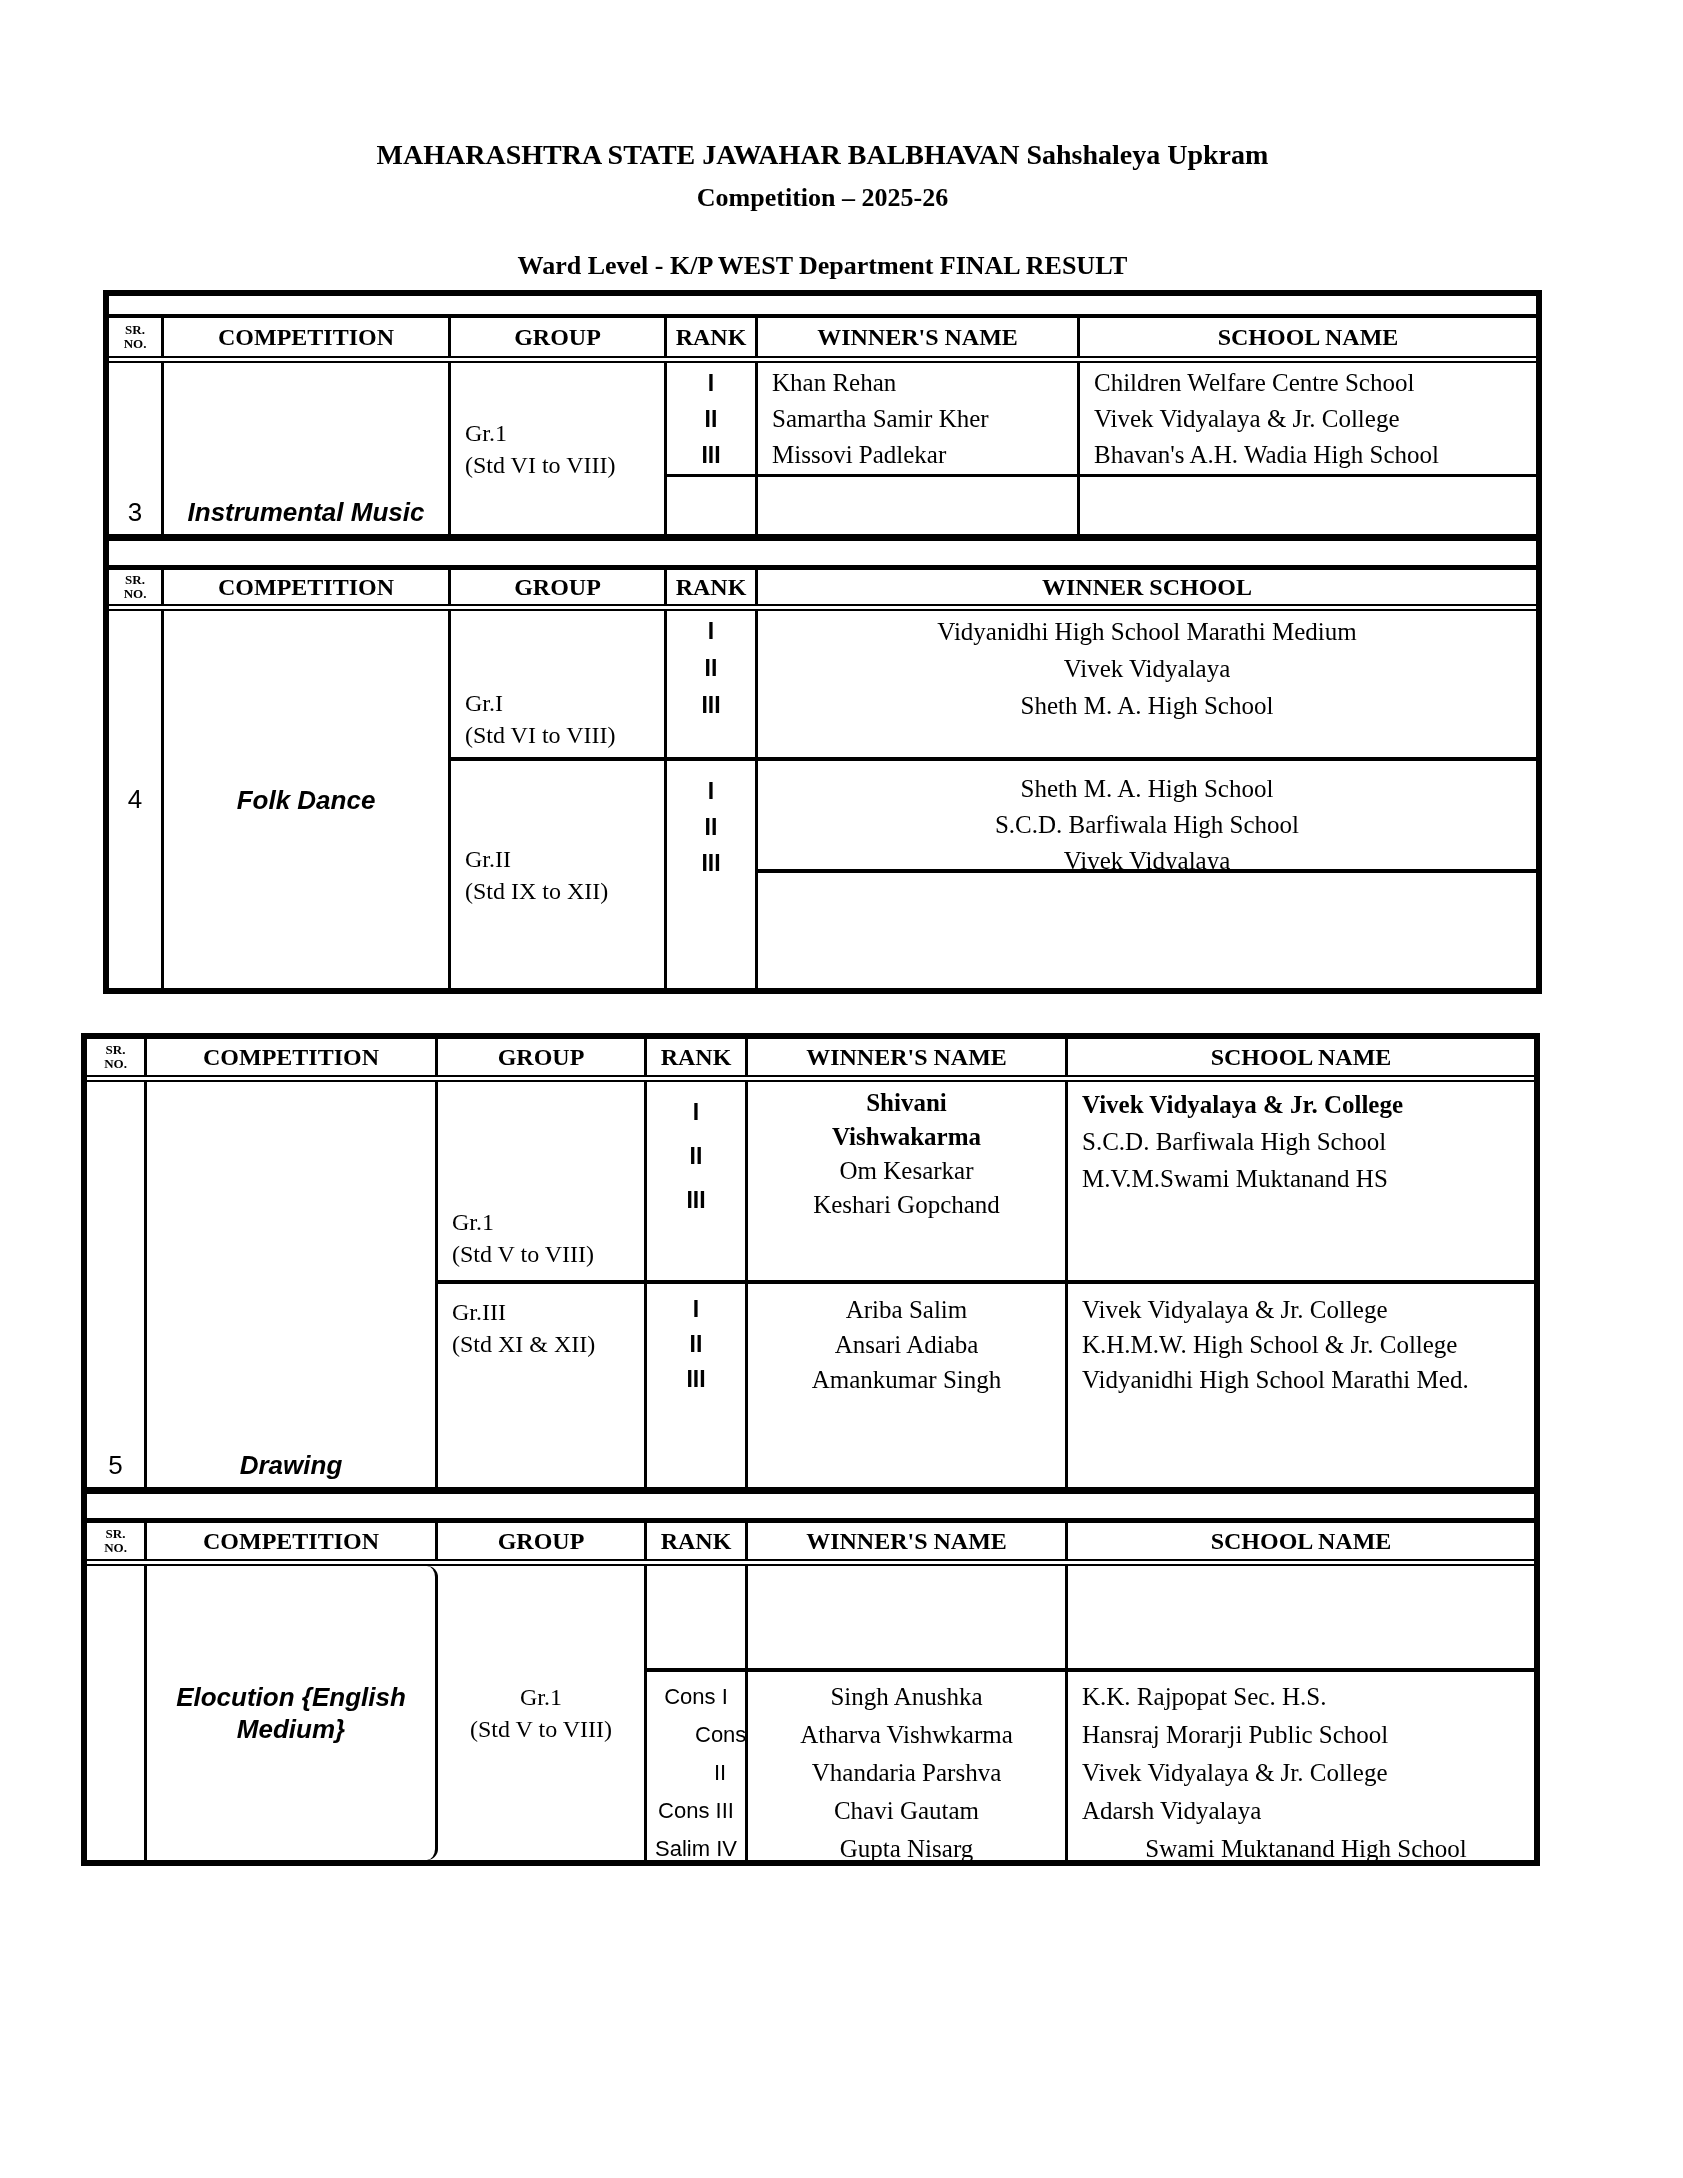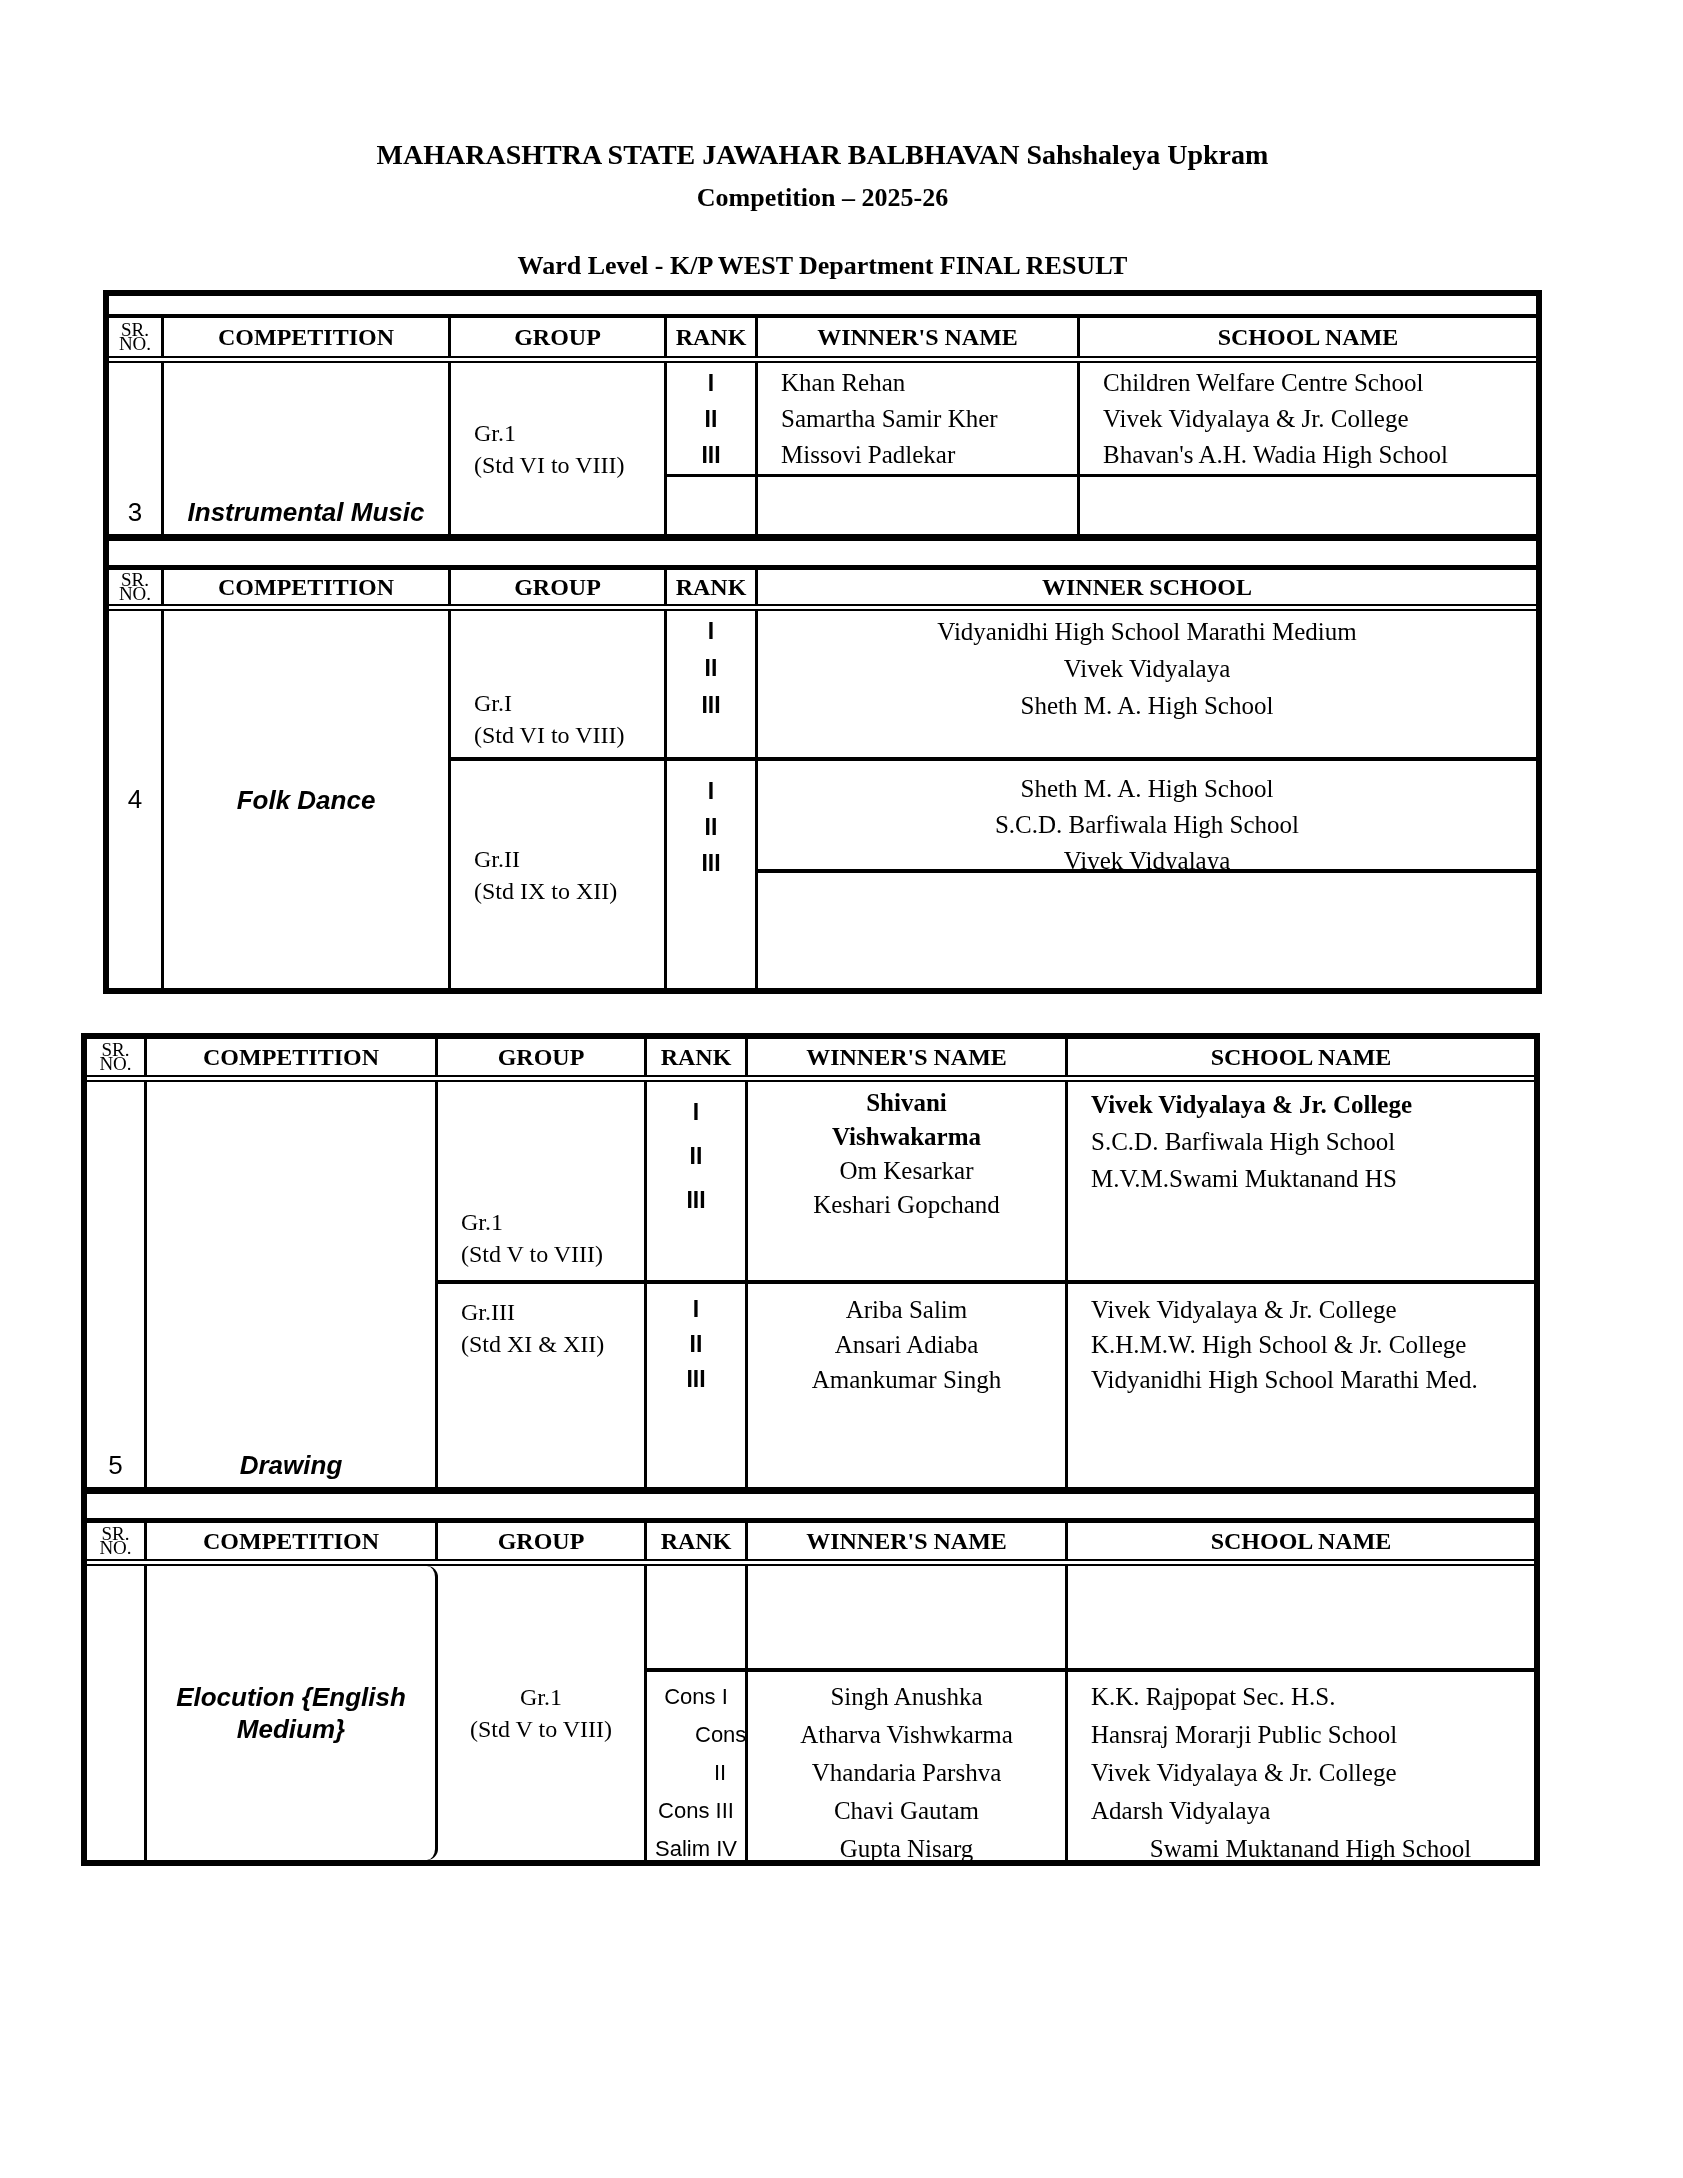--- a/index.html
+++ b/index.html
@@ -24,26 +24,26 @@
   .c.last { border-right:none; }
   .bt3 { border-top:3px solid #000; }
   .bt4 { border-top:4px solid #000; }
 
   .sp-top { height:18px; border-bottom:4px solid #000; }
   .sp-mid { height:24px; border-top:7px solid #000; border-bottom:5px solid #000; }
 
   .hdr { font-weight:bold; font-size:24px; border-bottom:7px double #000; }
   .hdr .c { display:flex; align-items:center; justify-content:center; text-align:center; }
   .h38 { height:38px; } .h34 { height:34px; } .h36 { height:36px; }
-  .srhdr { font-size:19px; line-height:14px; font-weight:normal; text-align:center; }
+  .srhdr { font-size:13px; line-height:14px; font-weight:bold; text-align:center; }
 
   .v-top    { display:flex; flex-direction:column; justify-content:flex-start; }
   .v-center { display:flex; flex-direction:column; justify-content:center; }
   .v-bottom { display:flex; flex-direction:column; justify-content:flex-end; }
-  .h-left   { text-align:left; padding-left:23px; padding-right:4px; }
+  .h-left   { text-align:left; padding-left:14px; padding-right:4px; }
   .h-center { text-align:center; }
   .comp-name { font-family:"Liberation Sans", sans-serif; font-weight:bold; font-size:26px; line-height:32px;font-style:italic; }
   .sr-num { font-family:"Liberation Sans", sans-serif; font-size:26px; }
   .grptxt { font-size:24px; line-height:32px; }
   .bodytxt { font-size:25px; }
   .rank-ln { font-family:"Liberation Sans", sans-serif; font-weight:bold; font-size:23px; text-align:center; }
   .cons-ln { font-family:"Liberation Sans", sans-serif; font-size:22px; text-align:center; }
   .lh36 { line-height:36px; } .lh37 { line-height:37px; } .lh34 { line-height:34px; }
   .lh35 { line-height:35px; }
   .pt2 { padding-top:2px; } .pt4 { padding-top:4px; } .pt6 { padding-top:6px; }

